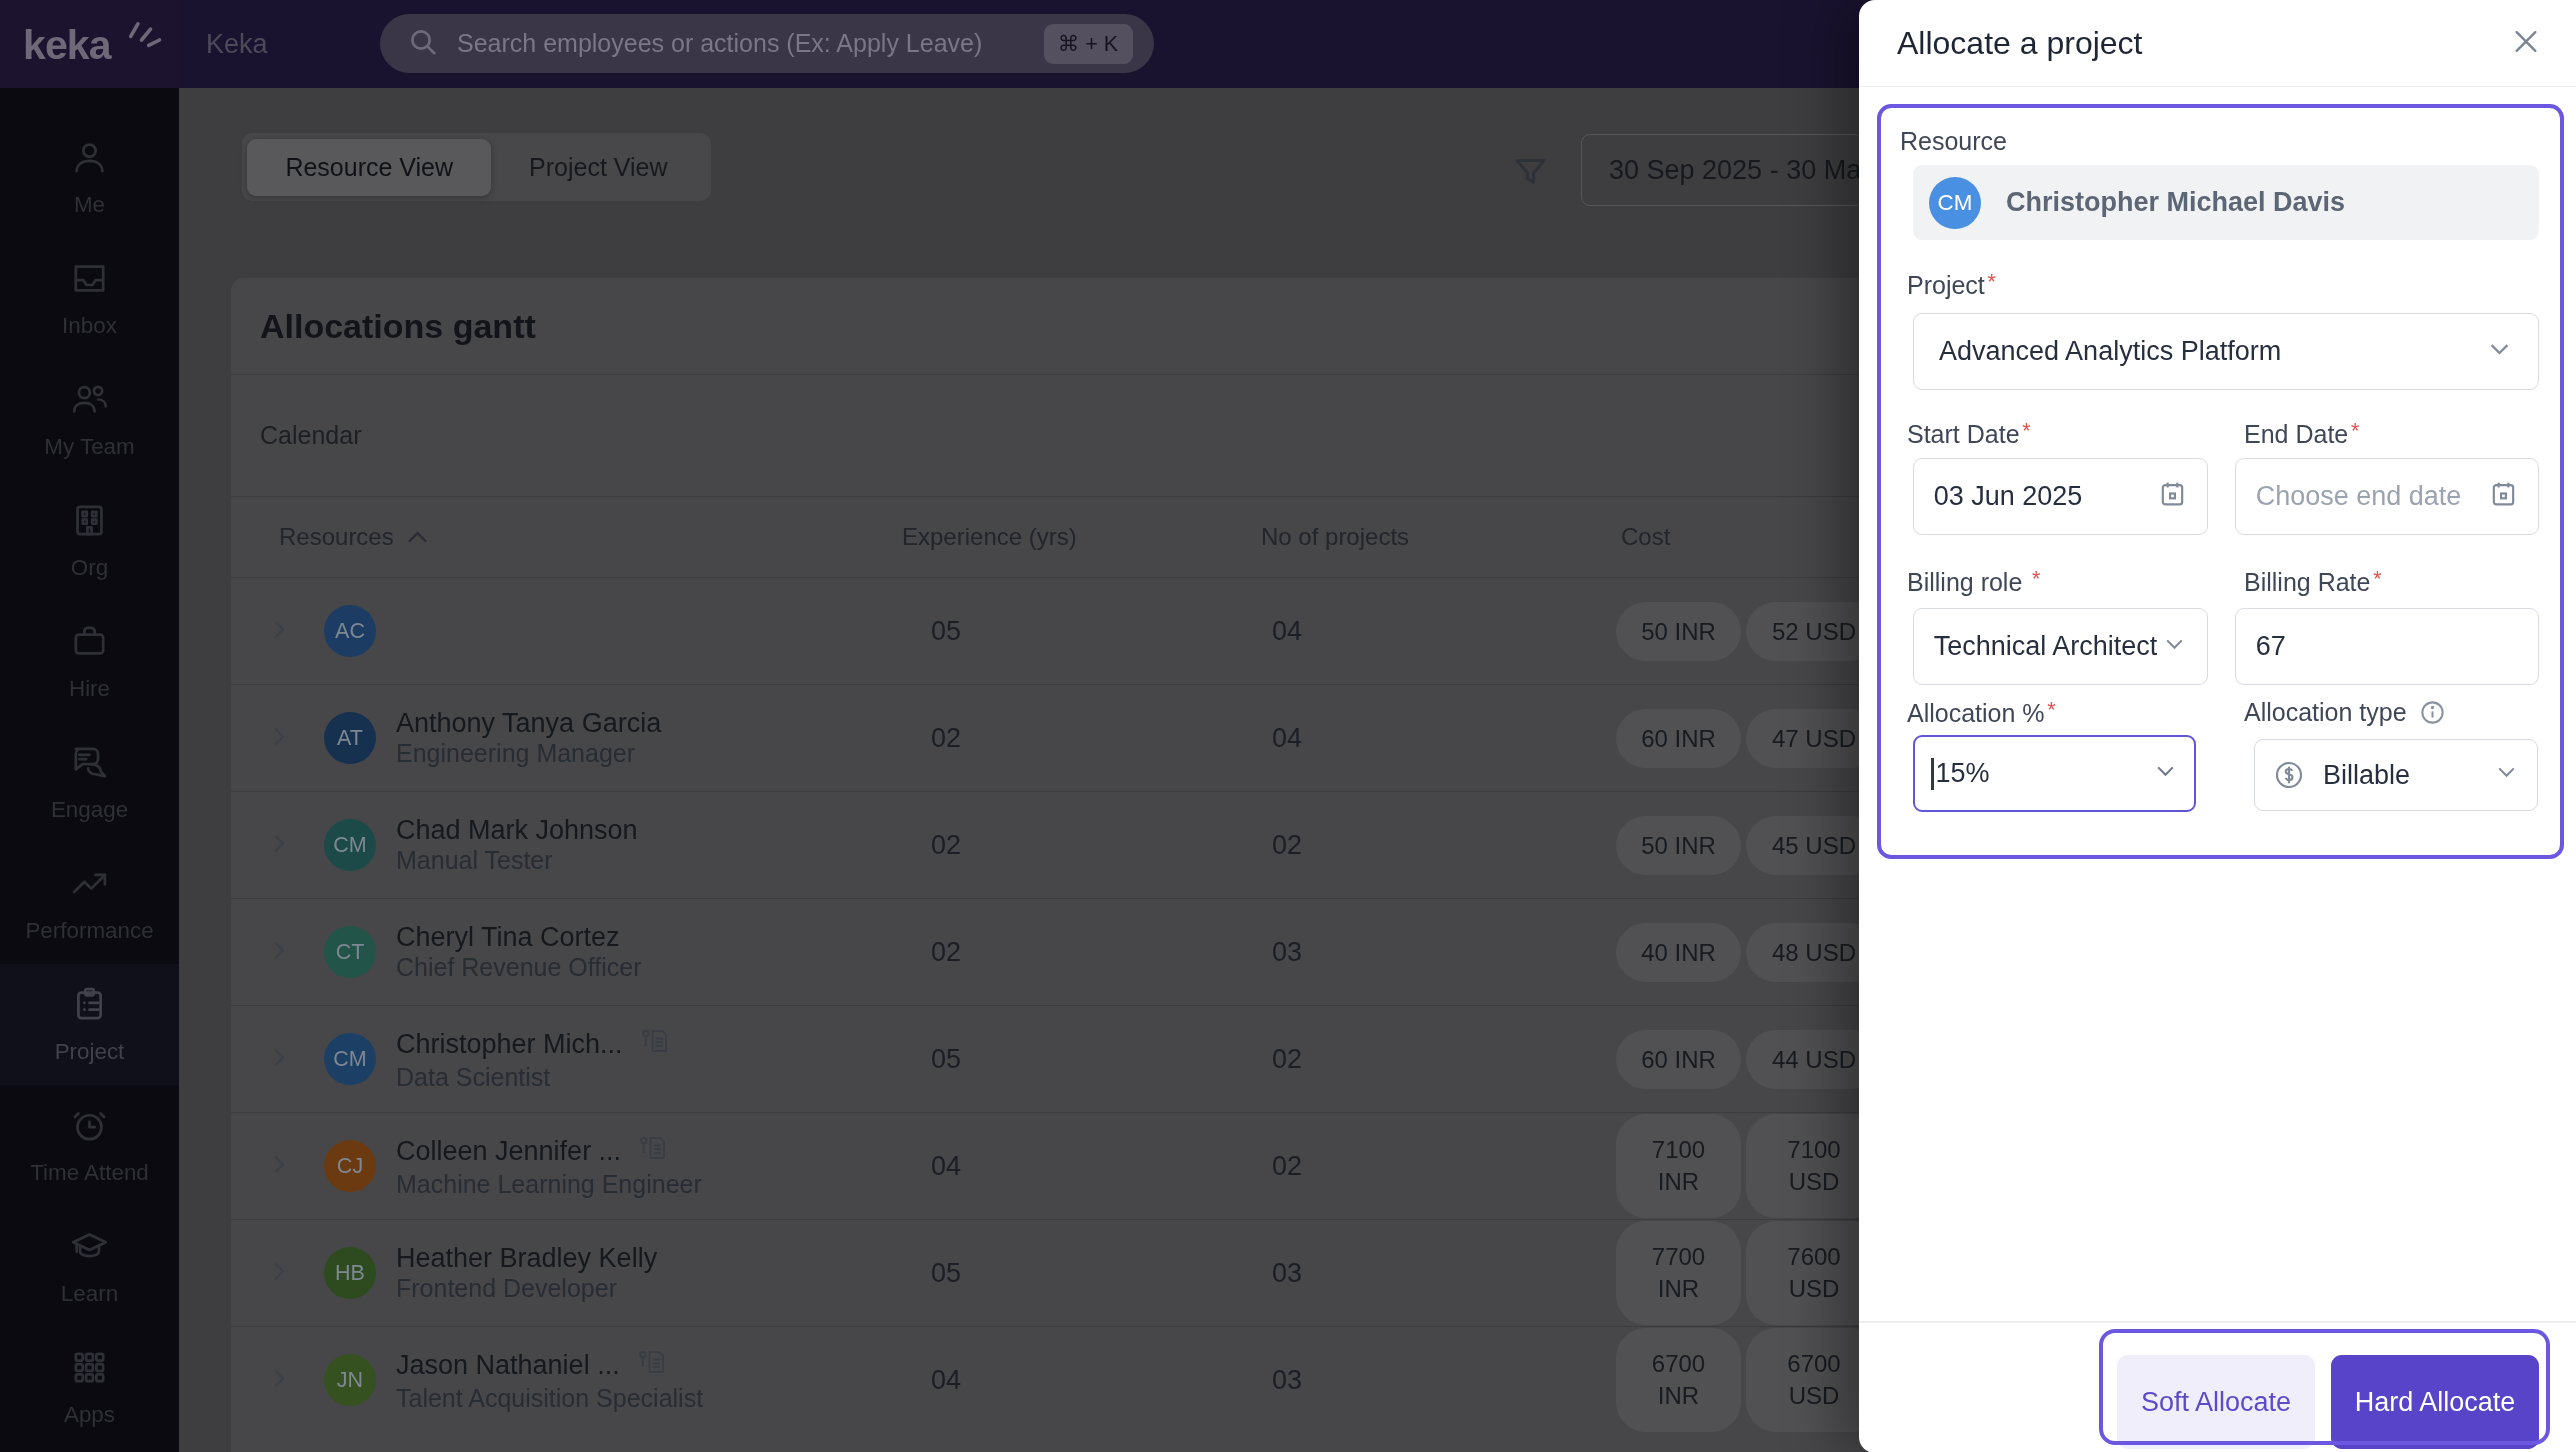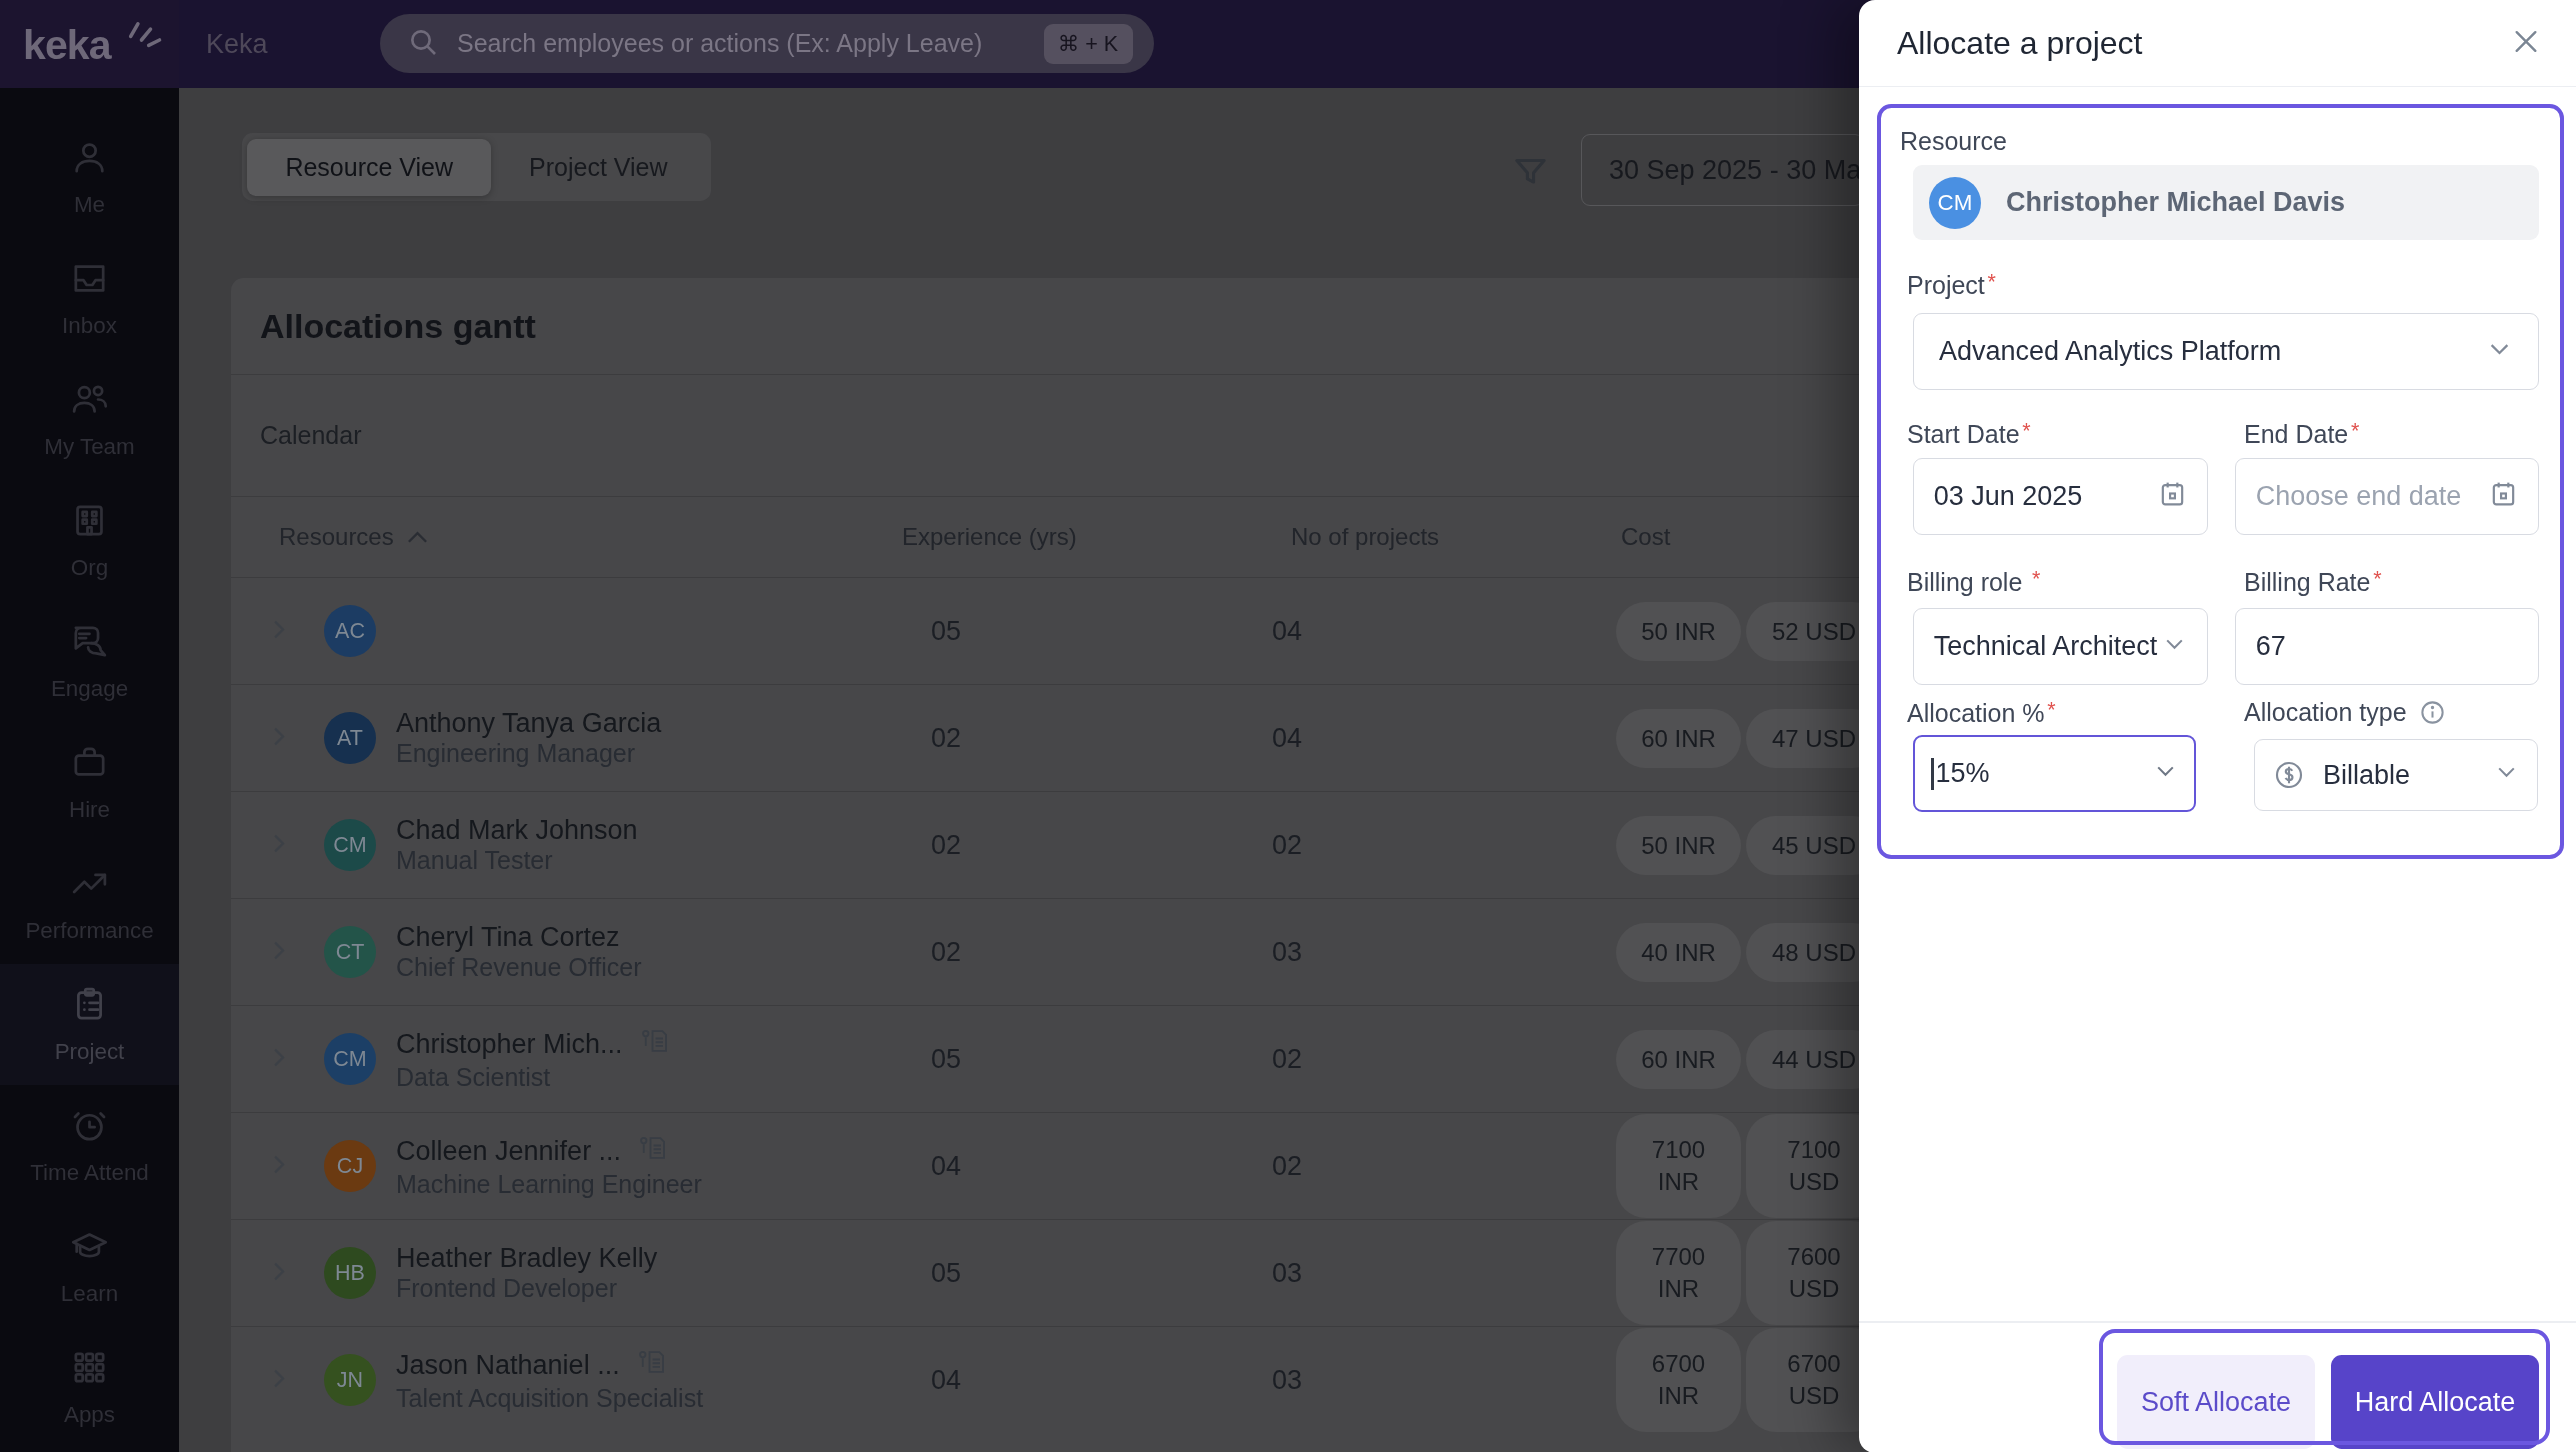--- a/index.html
+++ b/index.html
@@ -45,21 +45,21 @@
 
   .card { position:absolute; left:52px; top:190px; width:2345px; height:1175px; background:#474749;
     border-radius:12.5px 12.5px 0 0; overflow:hidden; }
   .card-heading { height:97px; display:flex; align-items:center; padding-left:29px;
     font-size:34px; font-weight:bold; color:#121419; border-bottom:1.8px solid #3c3c3e; }
   .cal-row { height:122px; display:flex; align-items:center; padding-left:29px;
     font-size:25px; color:#1c1f24; border-bottom:1.8px solid #3c3c3e; }
   .thead { position:relative; height:80px; font-size:24px; color:#22252b; }
   .thead .h { position:absolute; top:50%; transform:translateY(-50%); white-space:nowrap; }
   .h-res { left:48px; display:flex; align-items:center; gap:12.5px; }
-  .h-exp { left:671px; } .h-proj { left:1030px;margin-left:30px; } .h-cost { left:1390px; }
+  .h-exp { left:671px; } .h-proj { left:1030px; } .h-cost { left:1390px; }
 
   .trow { position:relative; height:107px; border-top:1.8px solid #3c3c3e; }
   .trow .chev { position:absolute; left:34px; top:50%; transform:translateY(-50%); cursor:pointer; }
   .trow .avatar { position:absolute; left:93px; top:50%; transform:translateY(-50%);
     width:52px; height:52px; border-radius:50%; display:flex; align-items:center; justify-content:center;
     color:#7e8893; font-size:21.5px; }
   .trow .nameblock { position:absolute; left:165px; top:50%; transform:translateY(-50%); }
   .trow .nm { font-size:27px; color:#15181d; display:flex; align-items:center; gap:16px; white-space:nowrap; }
   .trow .rl { font-size:25px; color:#282c33; margin-top:10.7px; white-space:nowrap; }
   .trow .val { position:absolute; top:50%; transform:translateY(-50%); font-size:27px; color:#1b1e24; }
@@ -164,32 +164,32 @@
               <rect x="8" y="7" width="2.4" height="2.4"></rect>
               <rect x="13.6" y="7" width="2.4" height="2.4"></rect>
               <rect x="8" y="11.5" width="2.4" height="2.4"></rect>
               <rect x="13.6" y="11.5" width="2.4" height="2.4"></rect>
               <rect x="10.8" y="16" width="2.4" height="4"></rect>
             </svg></span>
           <span class="lbl">Org</span>
         </div>
         <div class="side-item">
           <span><svg width="41" height="41" viewBox="0 0 24 24" fill="none" stroke-width="1.6" stroke-linecap="round" stroke-linejoin="round">
+              <rect x="4" y="8" width="16" height="11" rx="1.8"></rect>
+              <path d="M9 8V6a2 2 0 0 1 2-2h2a2 2 0 0 1 2 2v2"></path>
+            </svg></span>
+          <span class="lbl">Hire</span>
+        </div>
+        <div class="side-item">
+          <span><svg width="41" height="41" viewBox="0 0 24 24" fill="none" stroke-width="1.6" stroke-linecap="round" stroke-linejoin="round">
               <path d="M5 5h10a3 3 0 0 1 3 3v3a3 3 0 0 1-3 3H9l-4 3V8a3 3 0 0 1 3-3z" transform="translate(-1,-1)"></path>
               <path d="M13 13c3 0 5.5 1.6 5.5 4l2.5 3-5-1c-2.8 0-4.8-1.6-4.8-3.5"></path>
               <path d="M6 7.5h6M6 10h4"></path>
             </svg></span>
           <span class="lbl">Engage</span>
-        </div>
-        <div class="side-item">
-          <span><svg width="41" height="41" viewBox="0 0 24 24" fill="none" stroke-width="1.6" stroke-linecap="round" stroke-linejoin="round">
-              <rect x="4" y="8" width="16" height="11" rx="1.8"></rect>
-              <path d="M9 8V6a2 2 0 0 1 2-2h2a2 2 0 0 1 2 2v2"></path>
-            </svg></span>
-          <span class="lbl">Hire</span>
         </div>
         <div class="side-item">
           <span><svg width="41" height="41" viewBox="0 0 24 24" fill="none" stroke-width="1.6" stroke-linecap="round" stroke-linejoin="round">
               <polyline points="3,17 9,11 13,15 21,7"></polyline>
               <polyline points="15.5,7 21,7 21,12.5"></polyline>
             </svg></span>
           <span class="lbl">Performance</span>
         </div>
         <div class="side-item active">
           <span><svg width="41" height="41" viewBox="0 0 24 24" fill="none" stroke-width="1.6" stroke-linecap="round" stroke-linejoin="round">

